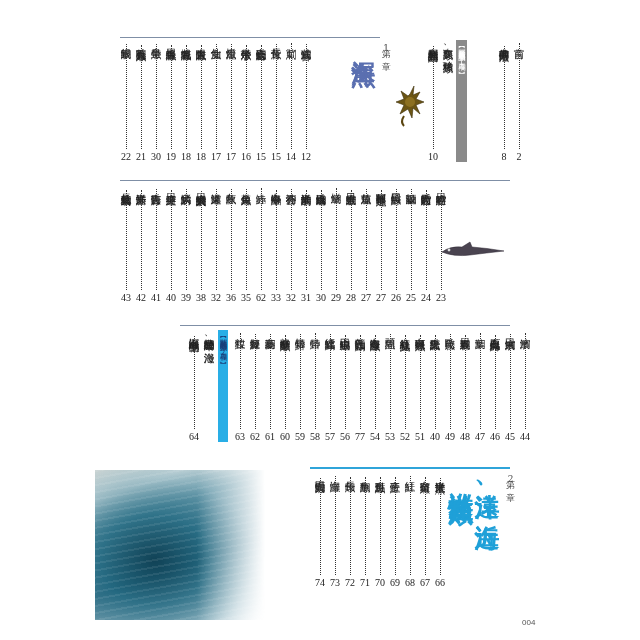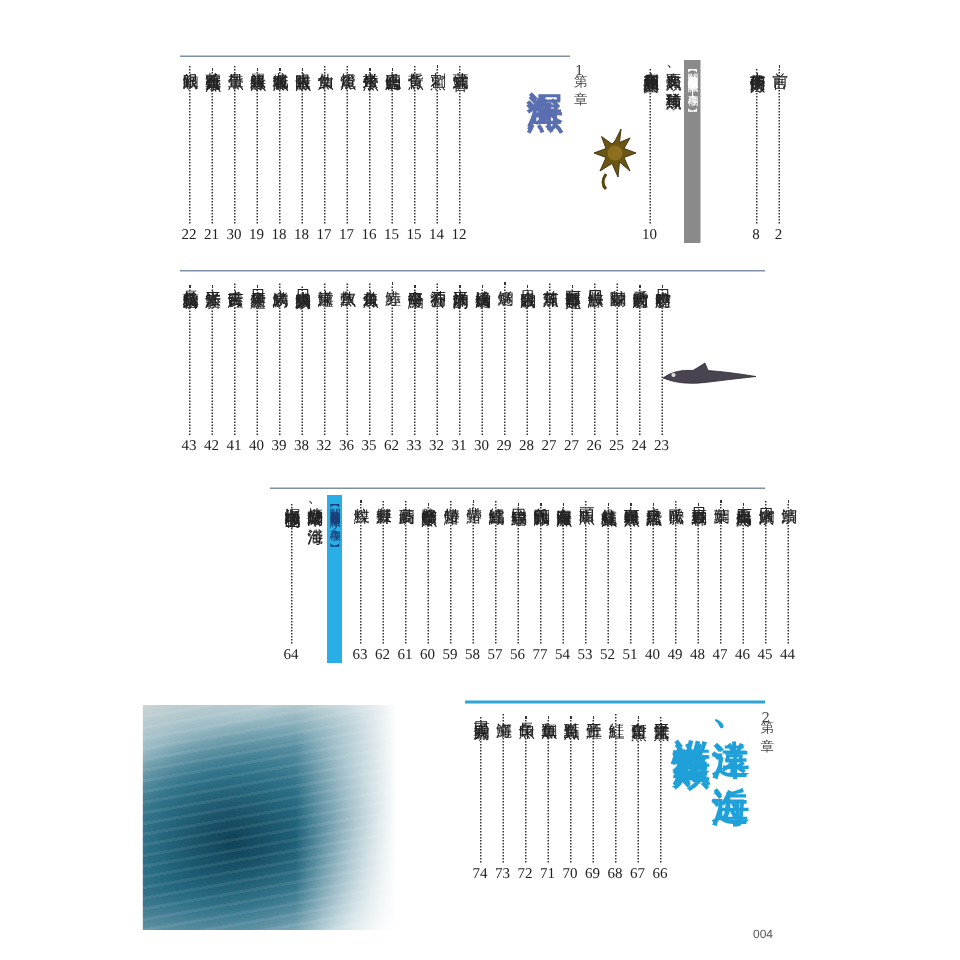--- a/index.html
+++ b/index.html
@@ -53,21 +53,21 @@
       background:
         radial-gradient(ellipse at 35% 60%, rgba(10,60,80,0.9) 0%, rgba(25,100,125,0.75) 35%, rgba(90,150,170,0.4) 65%, rgba(255,255,255,0) 90%),
         linear-gradient(160deg, rgba(220,220,215,0.9) 0%, rgba(200,210,210,0.6) 15%, rgba(60,120,140,0.7) 30%, rgba(30,90,115,0.85) 60%, rgba(255,255,255,0) 100%);
       -webkit-mask-image: linear-gradient(to right, rgba(0,0,0,1) 60%, rgba(0,0,0,0) 100%);
               mask-image: linear-gradient(to right, rgba(0,0,0,1) 60%, rgba(0,0,0,0) 100%);
     }
     .sea-photo::after {
       content: ""; position: absolute; inset: 0;
       background: repeating-linear-gradient(170deg, rgba(255,255,255,0.08) 0 2px, rgba(255,255,255,0) 2px 7px);
     }
-    .folio { position: absolute; left: 502px; top: 618px; font-family: "Liberation Sans", sans-serif; font-size: 8px; color: #555; }
+    .folio { position: absolute; left: 522px; top: 618px; font-family: "Liberation Sans", sans-serif; font-size: 8px; color: #555; }
   </style>
 </head>
 <body>
 
 <div class="page">
 
   <div class="col-group" id="front" style="left:496px; top:40px; height:122px;">
       <div class="entry">
         <span class="title">前言</span>
         <span class="dots"></span>

